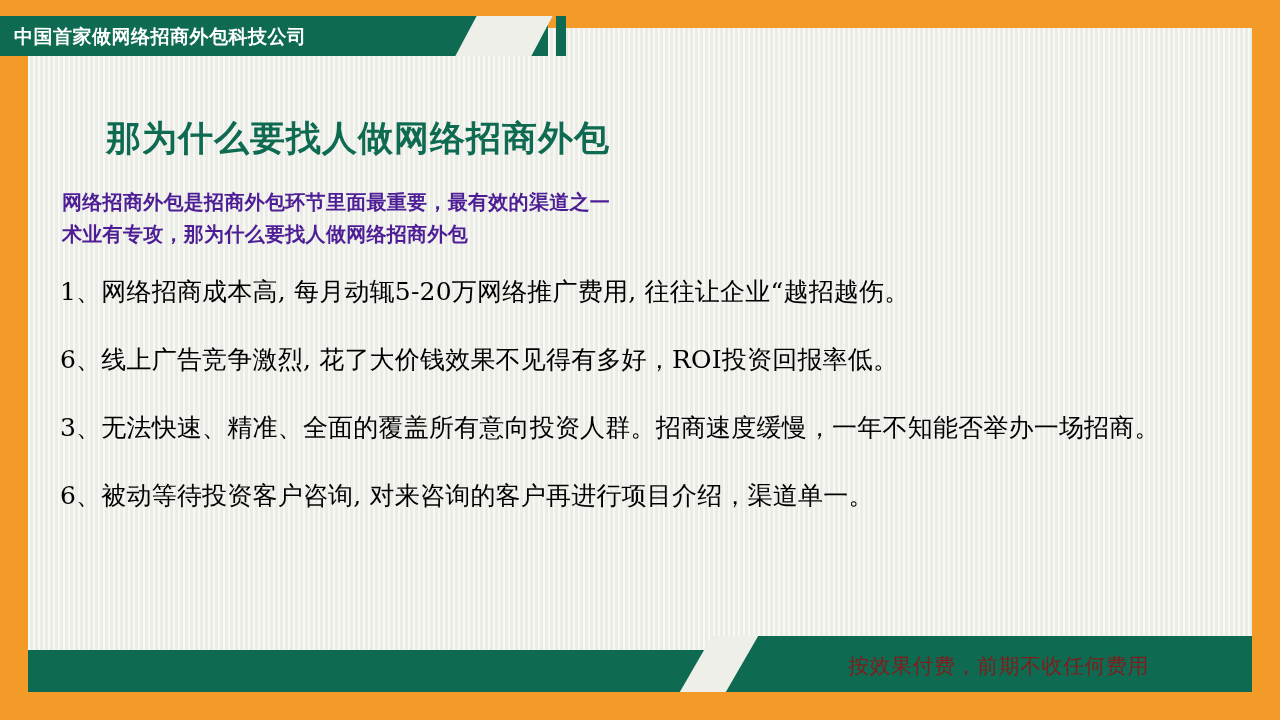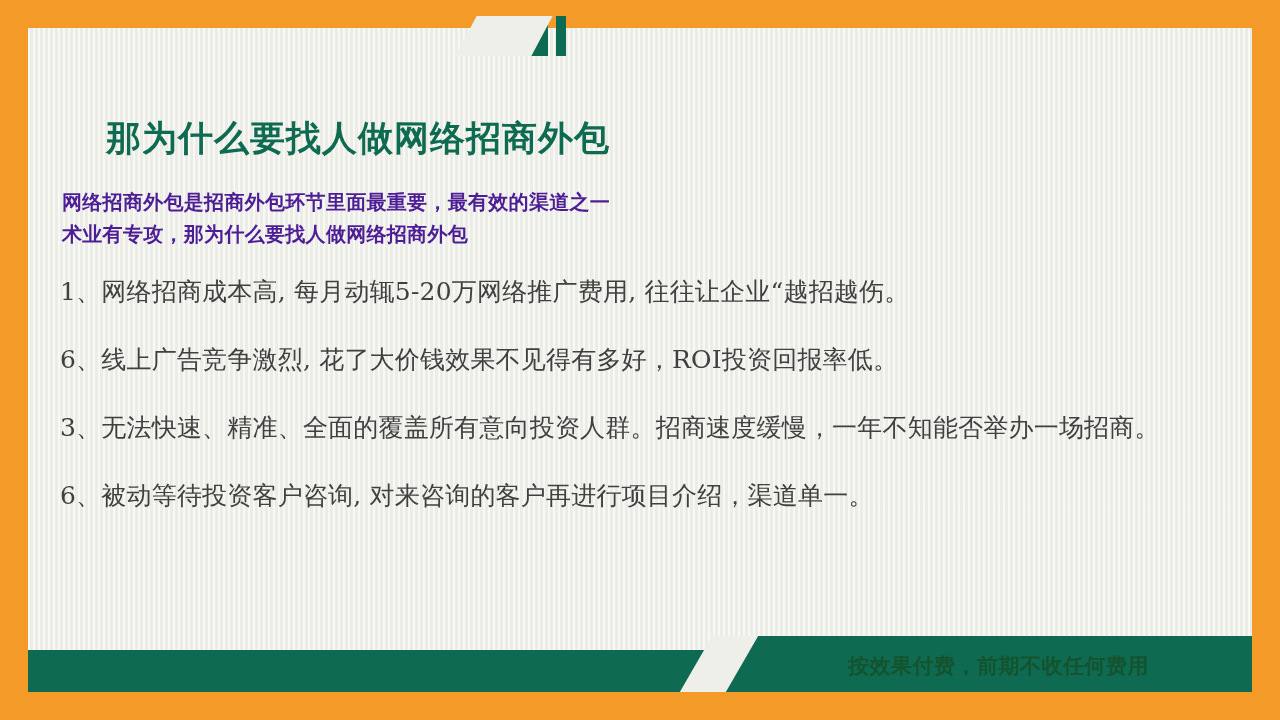--- a/index.html
+++ b/index.html
@@ -115,21 +115,21 @@
     line-height: 32px;
     letter-spacing: 0.3px;
   }
 
   
   .body-list {
     position: absolute;
     left: 60px;
     top: 272px;
     width: 1135px;
-    color: #404040;
+    color: #000000;
     font-family: "DejaVu Serif", "Liberation Serif", serif;
   }
   .body-item {
     font-size: 25px;
     line-height: 40px;
     margin-bottom: 28px;
     letter-spacing: 0.2px;
   }
 
   
@@ -173,34 +173,37 @@
     width: 46px;
     height: 56px;
     background: #EFEFE9;
     transform: skewX(-30deg);
     z-index: 2;
   }
   .bottom-text {
     position: absolute;
     left: 820px;
     top: 16px;
-    color: #14532d;
+    color: #7f1d1d;
     font-size: 21px;
-    font-weight: bold;
+    font-weight: normal;
     letter-spacing: 0.5px;
     z-index: 3;
     white-space: nowrap;
   }
 </style>
 </head>
 <body>
 
 <div class="slide">
   <div class="card"></div>
 
+  <div class="top-banner">
+    <div class="label">中国首家做网络招商外包科技公司</div>
+  </div>
   <div class="banner-cut"></div>
   <div class="banner-notch n1"></div>
   <div class="banner-cut2"></div>
   <div class="banner-notch n2"></div>
 
   <div class="headline">那为什么要找人做网络招商外包</div>
 
   <div class="subline">
     <div>网络招商外包是招商外包环节里面最重要，最有效的渠道之一</div>
     <div>术业有专攻，那为什么要找人做网络招商外包</div>

